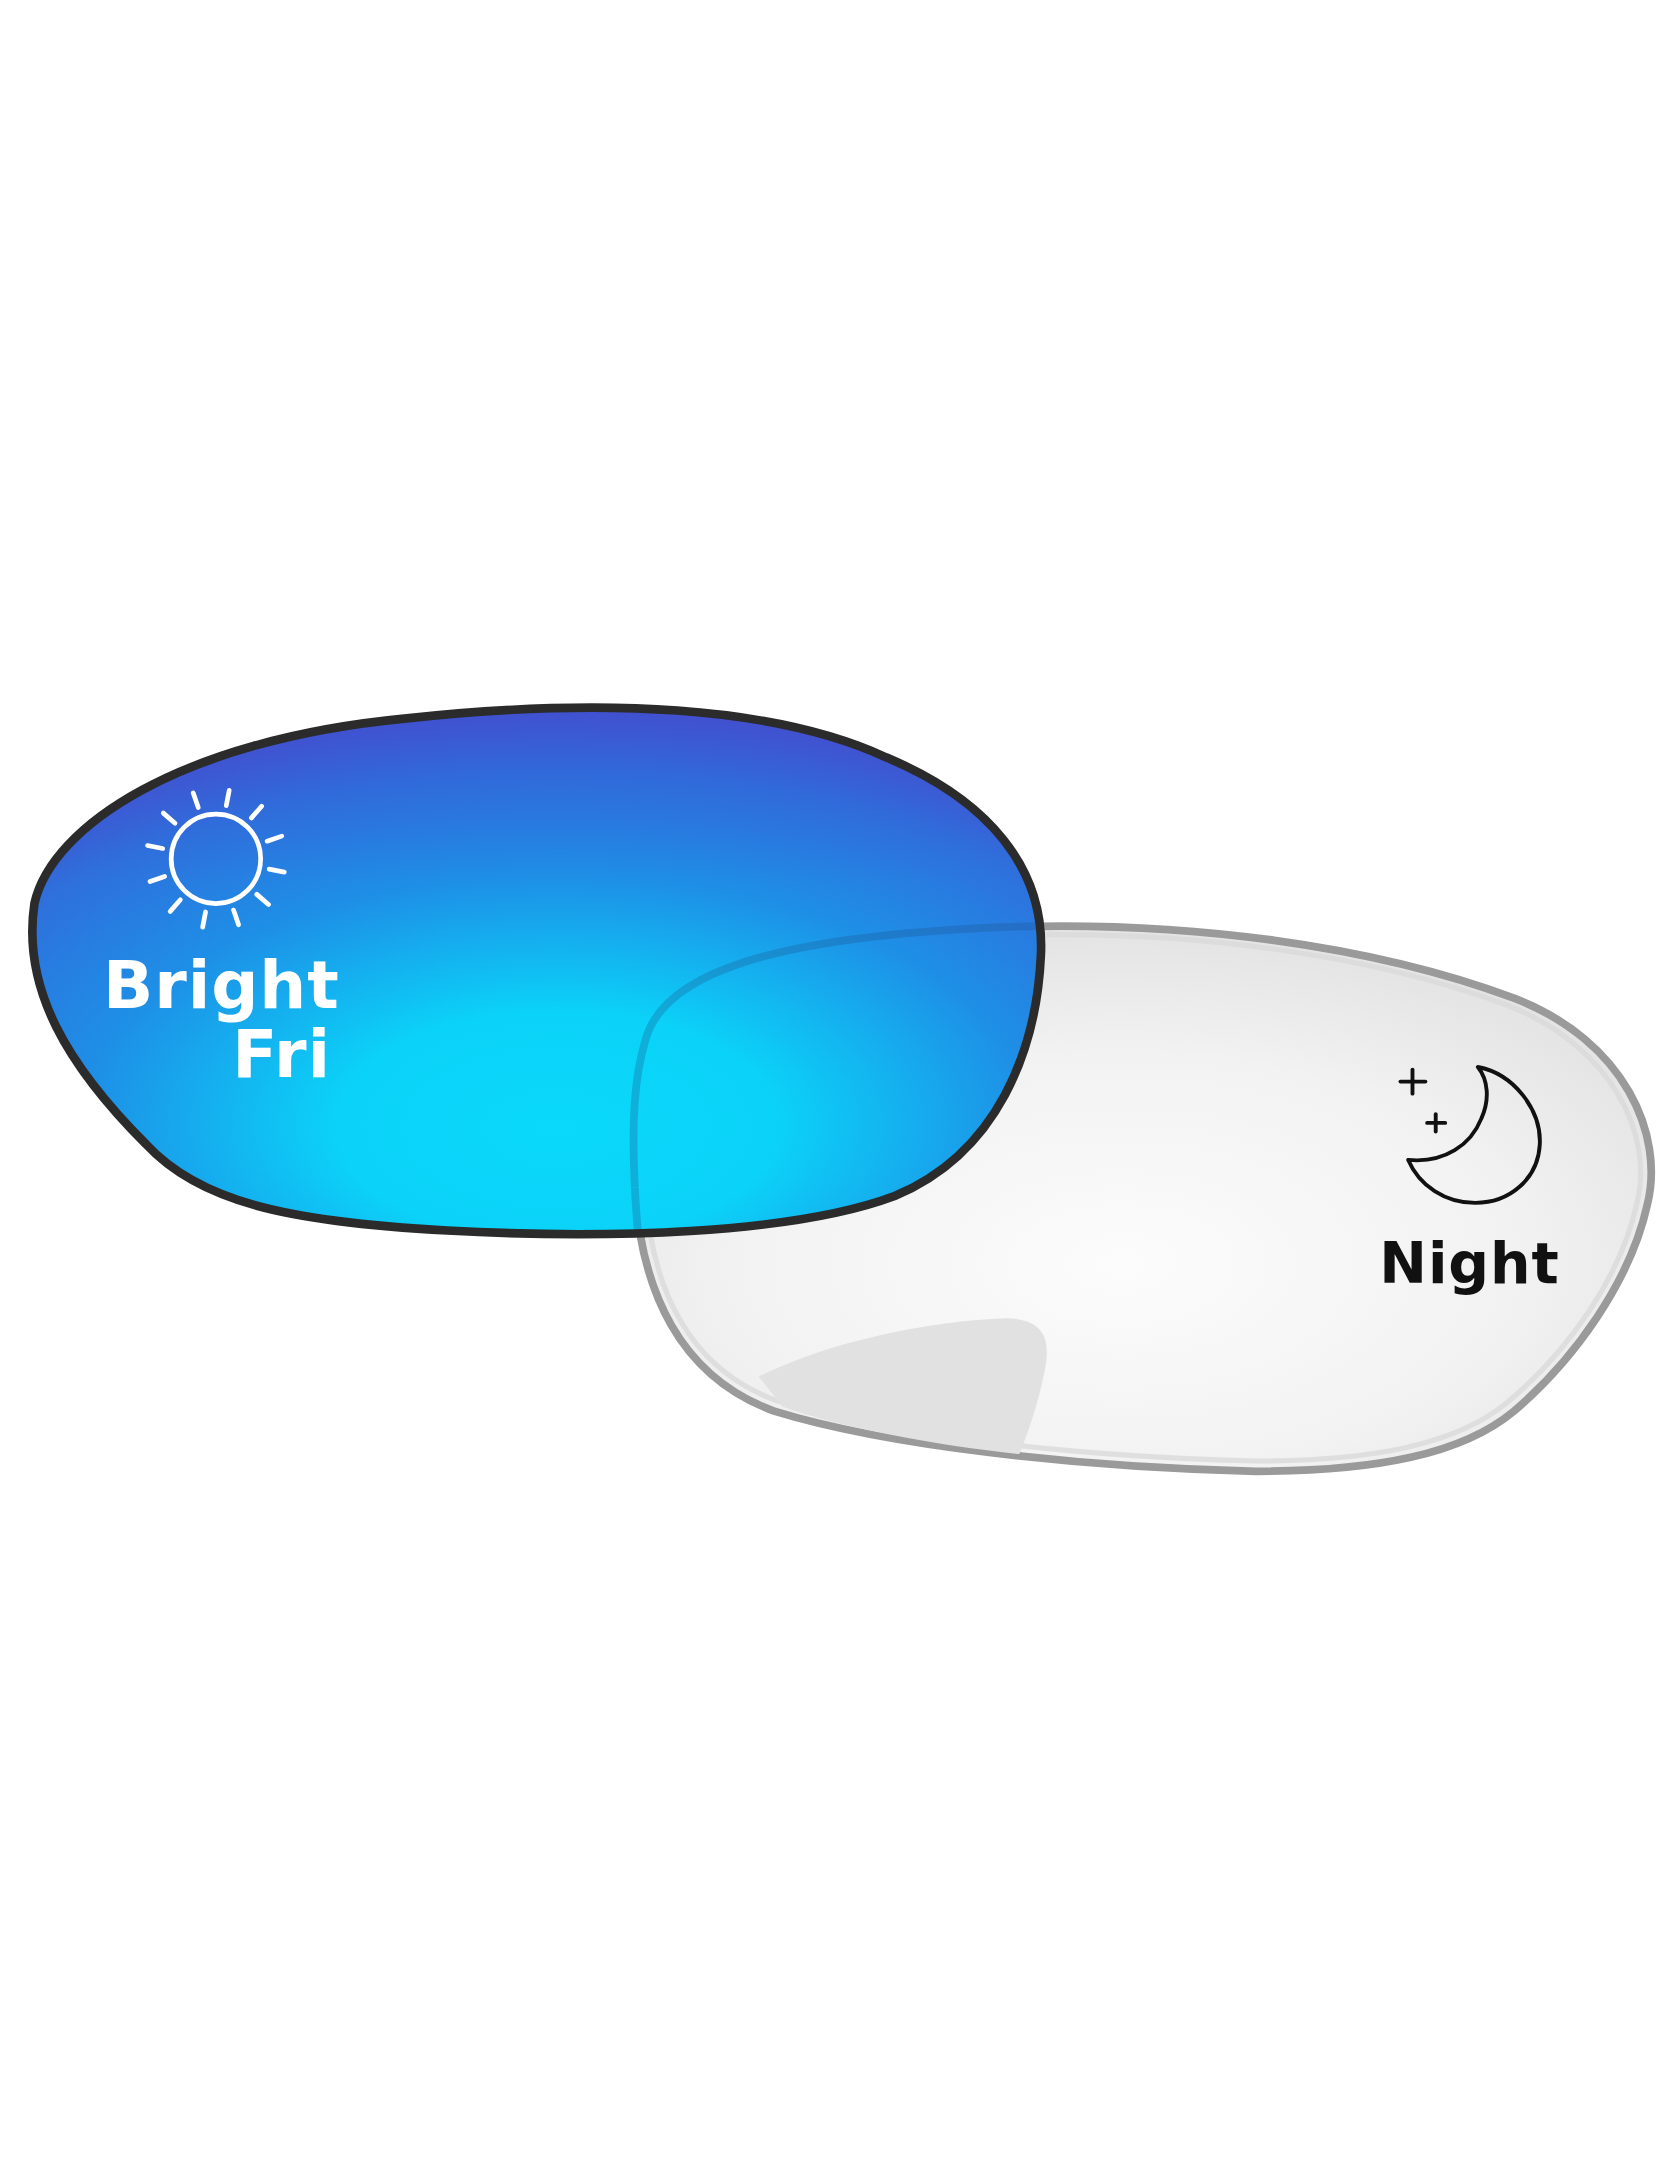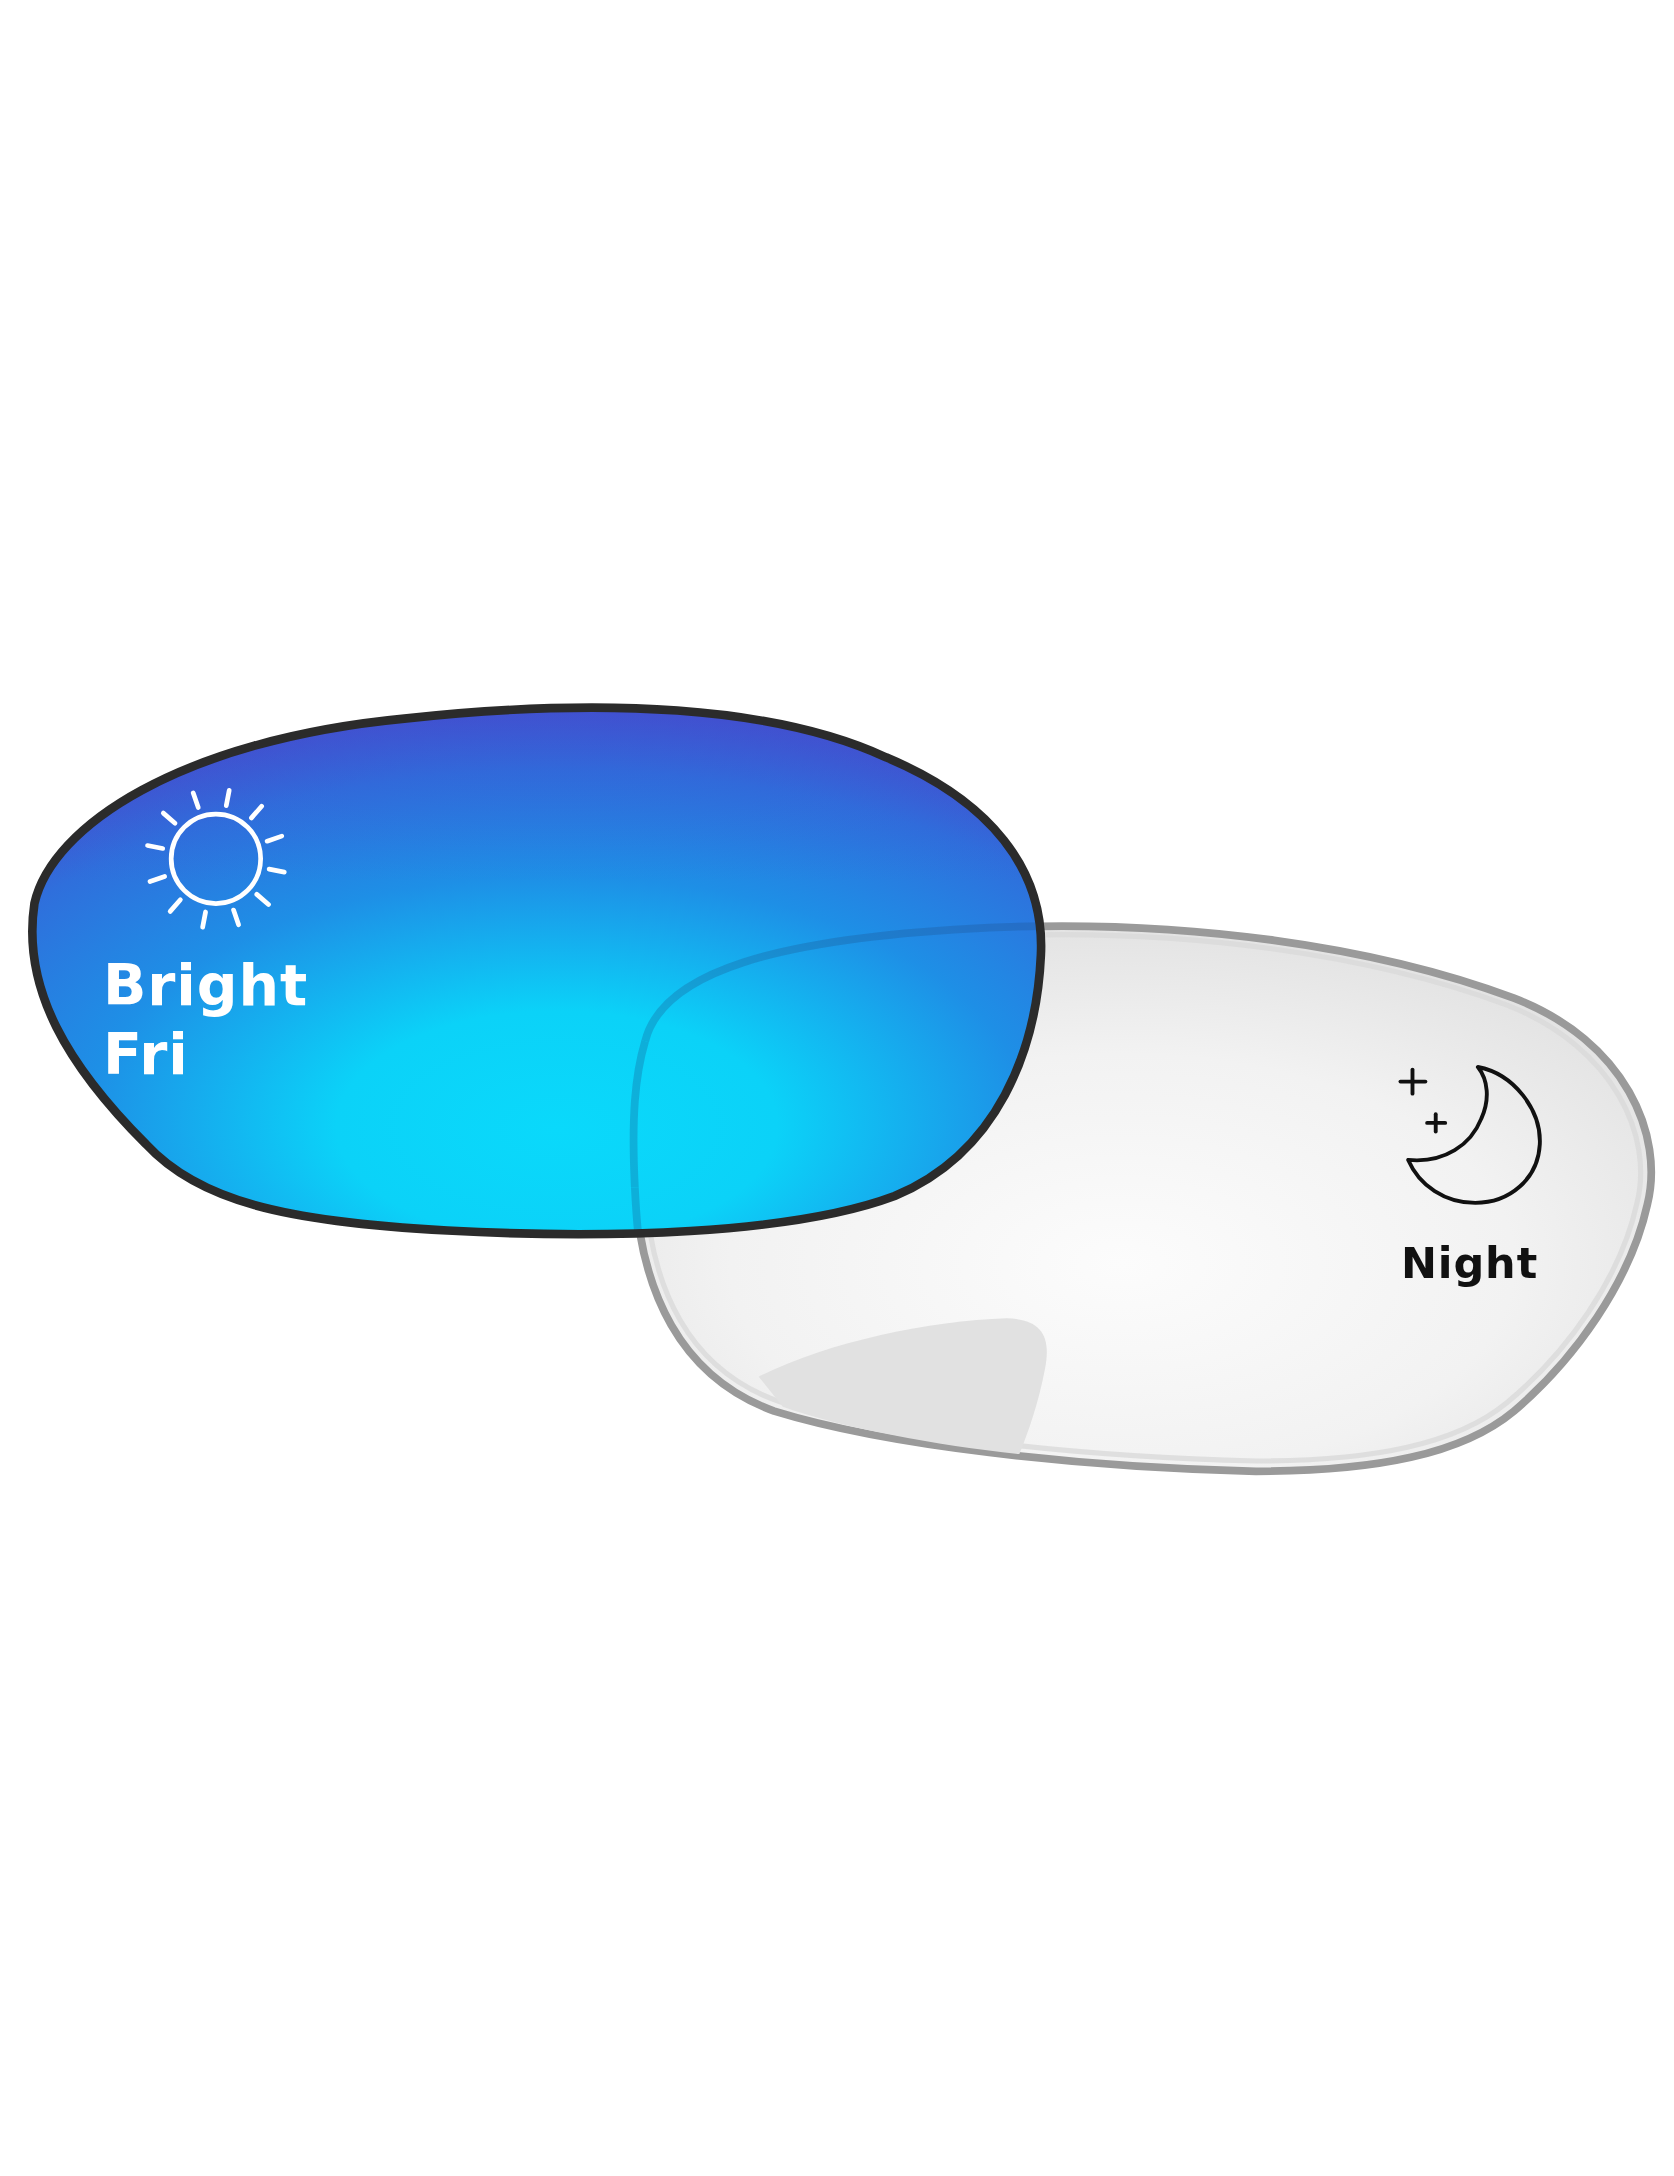--- a/index.html
+++ b/index.html
@@ -1,20 +1,20 @@
 <!DOCTYPE html>
 <html style="font-size:13.8px"><head>
 <meta charset="utf-8">
 <style>
   html, body { margin:0; padding:0; background:#ffffff; }
   body { width:1674px; height:2177px; position:relative; overflow:hidden; }
   .stage { position:absolute; left:0; top:0; width:1674px; height:2177px; }
   .label { position:absolute; font-family:"DejaVu Sans", "Liberation Sans", sans-serif; font-weight:bold; letter-spacing:0.9px; }
-  .sun-label { left:103px; top:951px; width:228px; text-align:left; color:#ffffff; font-size:57px; line-height:69px; }
-  .night-label { left:1377px; top:1229px; width:185px; text-align:center; color:#111111; font-size:43px; line-height:69px; }
+  .sun-label { left:103px; top:951px; width:228px; text-align:right; color:#ffffff; font-size:66px; line-height:69px; }
+  .night-label { left:1377px; top:1229px; width:185px; text-align:center; color:#111111; font-size:57px; line-height:69px; }
 </style>
 </head>
 <body>
 
 <div class="stage">
   <svg width="1674" height="2177" viewBox="0 0 1946 2530" xmlns="http://www.w3.org/2000/svg">
     <defs>
       <radialGradient id="clearFill" cx="0.48" cy="0.62" r="0.7">
         <stop offset="0" stop-color="#fcfcfc"></stop>
         <stop offset="0.55" stop-color="#f2f2f2"></stop>

